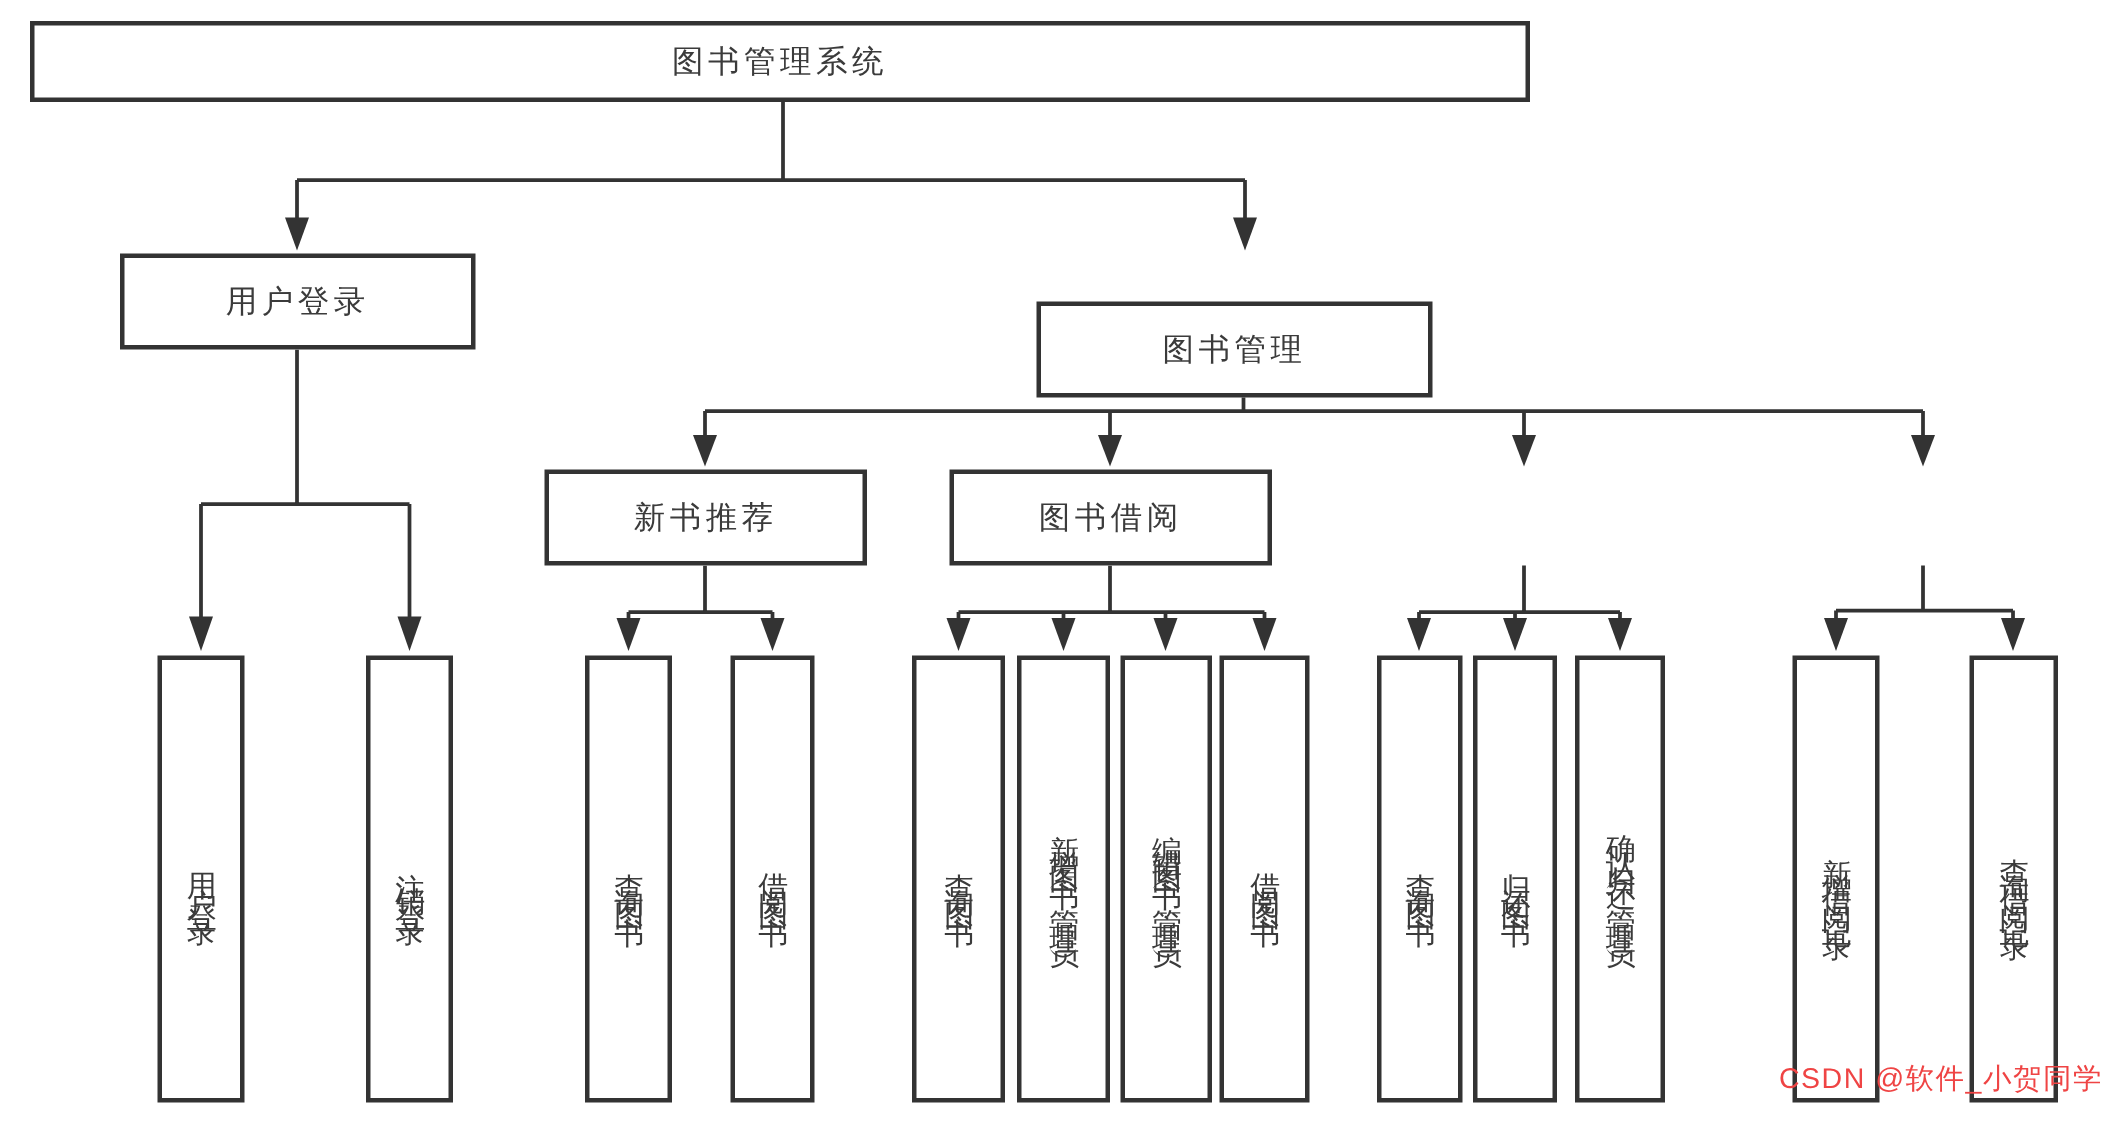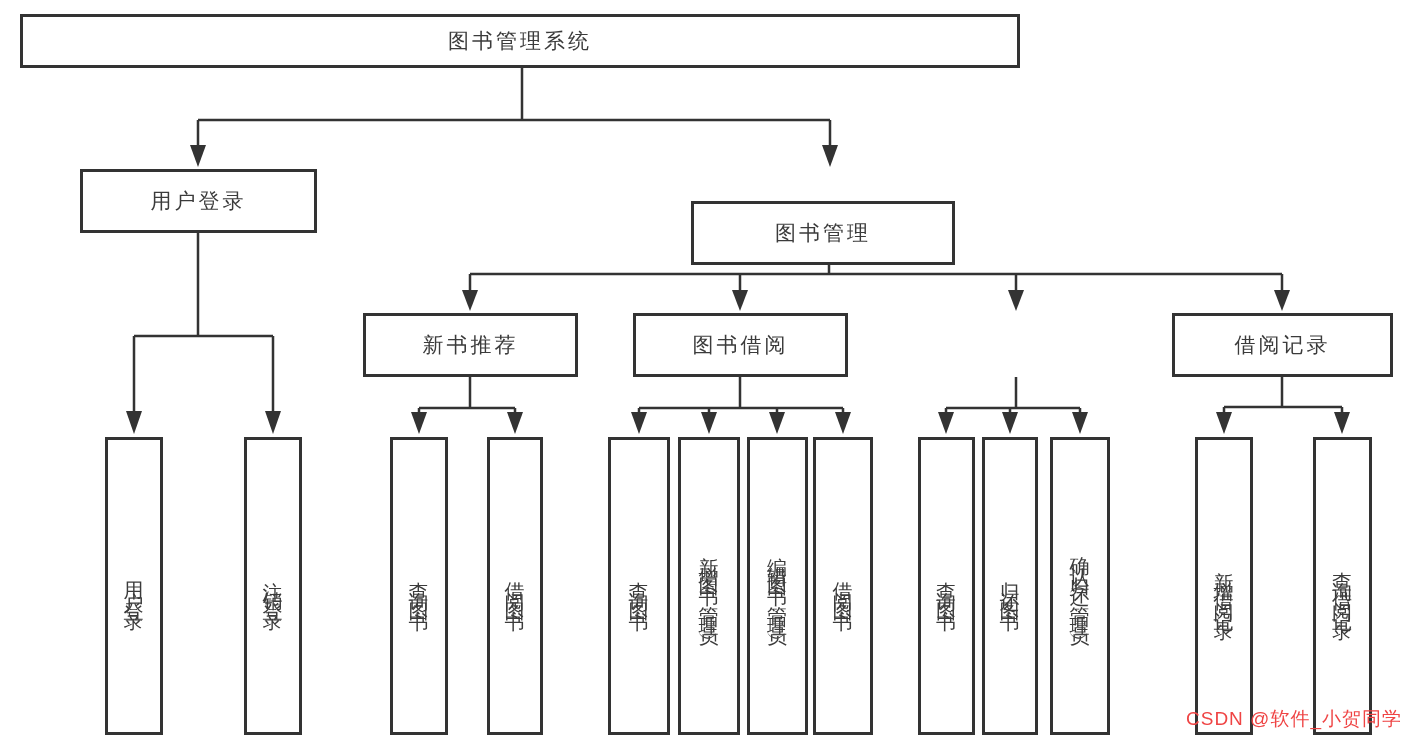--- a/index.html
+++ b/index.html
@@ -106,21 +106,20 @@
     </g>
   </svg>
 
   <div class="node hnode" id="n-root">图书管理系统</div>
 
   <div class="node hnode" id="n-login">用户登录</div>
   <div class="node hnode" id="n-mgmt">图书管理</div>
 
   <div class="node hnode" id="n-newbook">新书推荐</div>
   <div class="node hnode" id="n-borrow">图书借阅</div>
-  <div class="node hnode" id="n-records">借阅记录</div>
 
   <div class="node leaf" id="n-login-user">用户登录</div>
   <div class="node leaf" id="n-login-out">注销登录</div>
 
   <div class="node leaf" id="n-nb-query">查询图书</div>
   <div class="node leaf" id="n-nb-borrow">借阅图书</div>
 
   <div class="node leaf" id="n-bw-query">查询图书</div>
   <div class="node leaf" id="n-bw-add">新增图书（管理员）</div>
   <div class="node leaf" id="n-bw-edit">编辑图书（管理员）</div>

